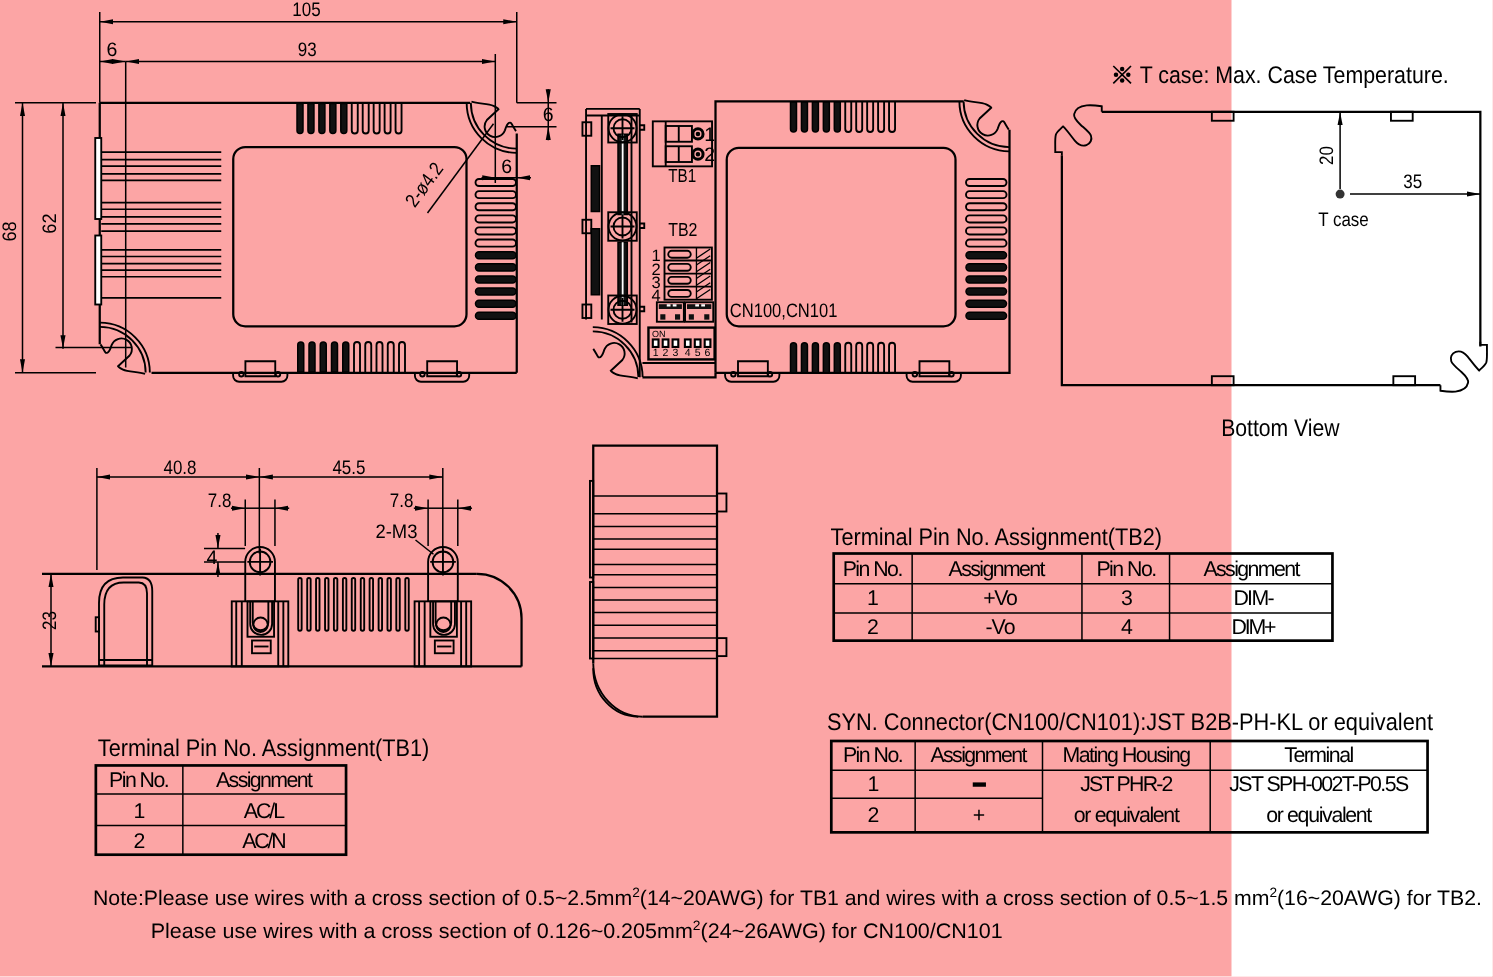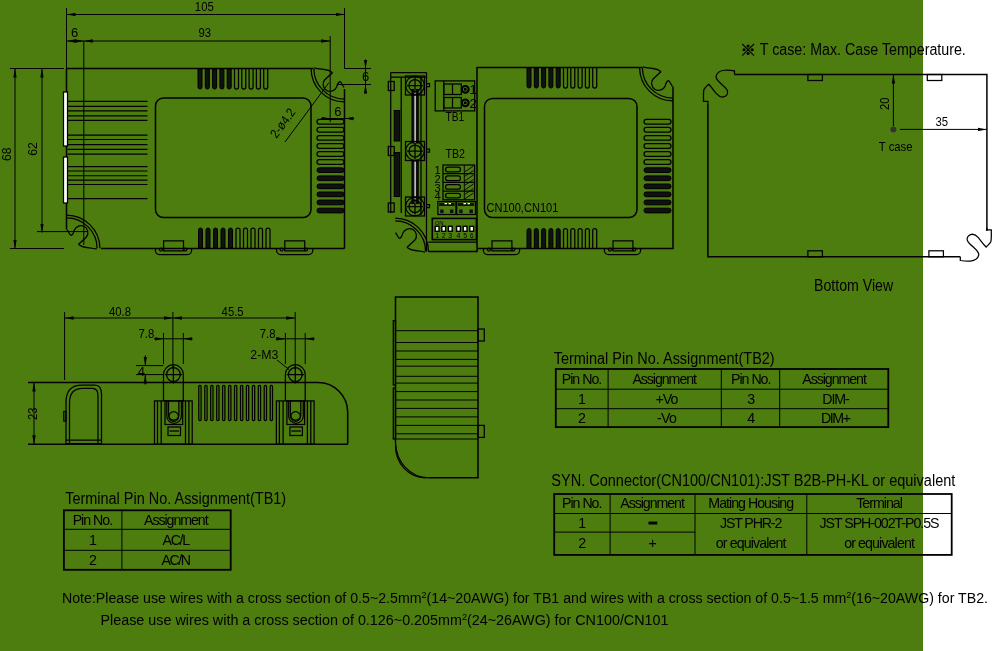--- a/index.html
+++ b/index.html
@@ -1,16 +1,16 @@
 <!DOCTYPE html>
 <html><head>
 <meta charset="utf-8">
 <style>
 html,body{margin:0;padding:0;background:#fff;}
-#page{position:relative;width:923px;height:651px;background:#4d7c0f;font-family:"Liberation Sans",sans-serif;}
+#page{position:relative;width:821px;height:651px;background:#fca5a5;font-family:"Liberation Sans",sans-serif;}
 svg{position:absolute;left:0;top:0;}
 text{font-family:"Liberation Sans",sans-serif;fill:#000;}
 .o{fill:none;stroke:#000;stroke-width:1.5;}
 .o2{fill:none;stroke:#000;stroke-width:1.25;}
 .d{fill:none;stroke:#000;stroke-width:1;}
 .dk{fill:#111;stroke:#000;stroke-width:1;}
 .t13{font-size:13px;}
 </style>
 </head>
 <body>

